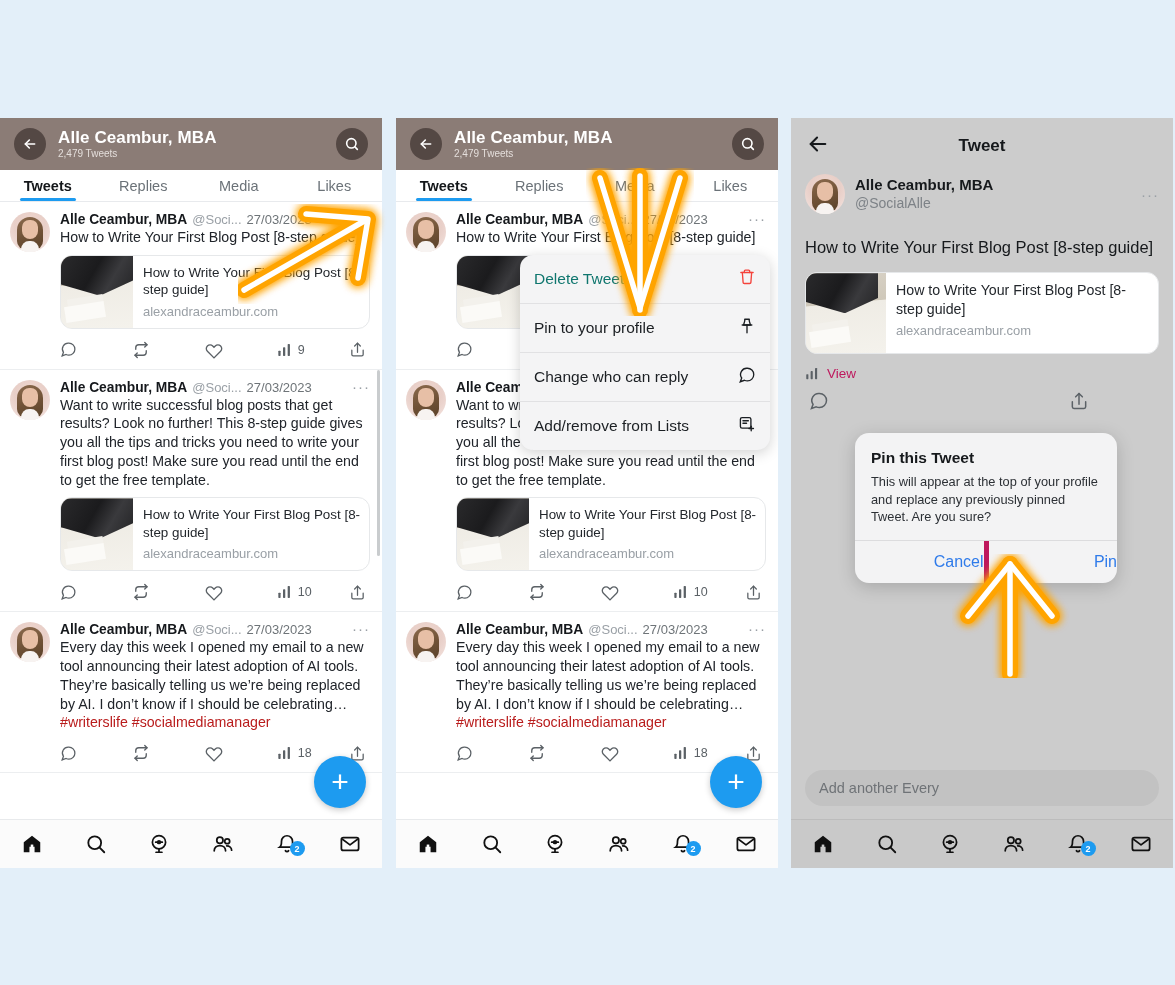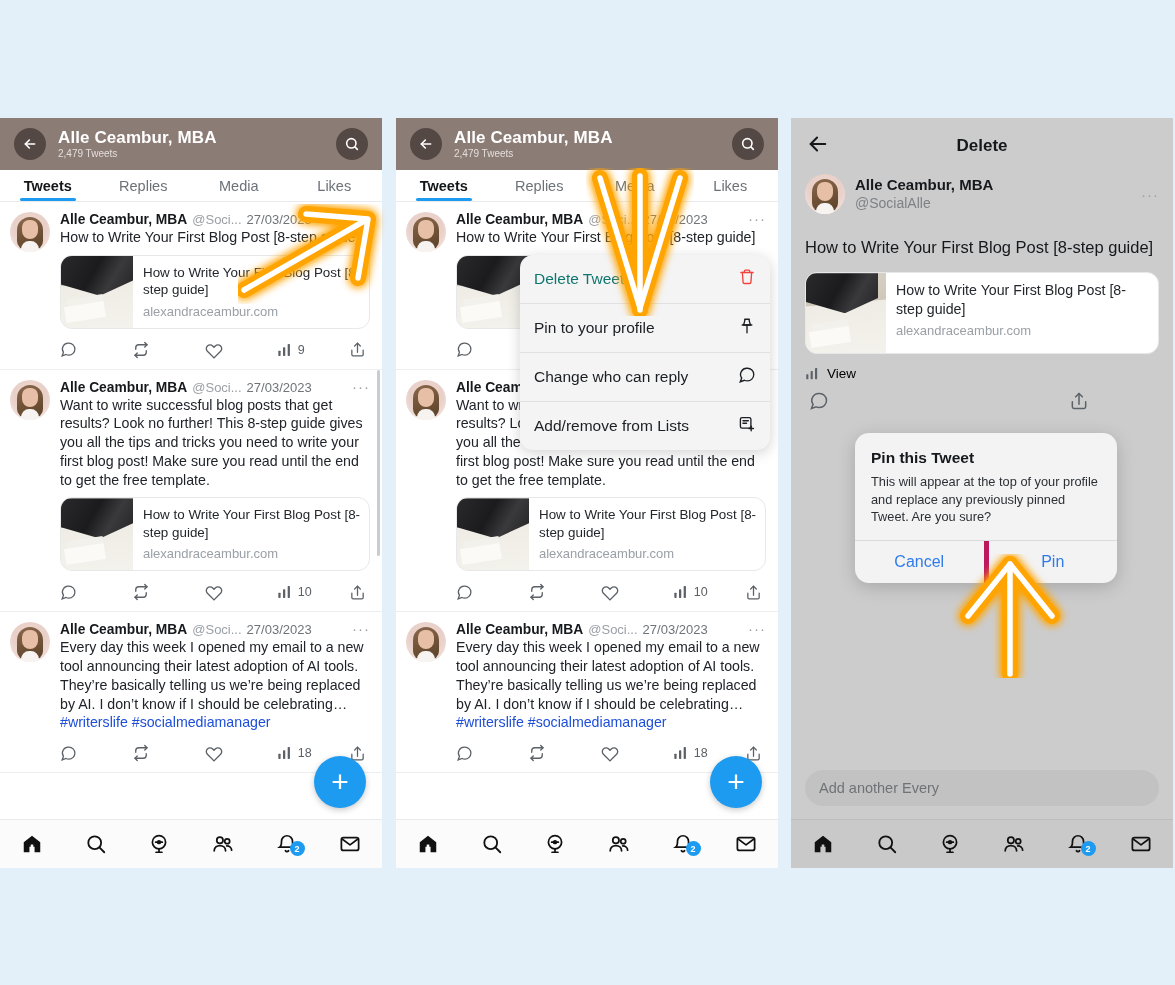--- a/index.html
+++ b/index.html
@@ -90,21 +90,21 @@
     font-size: 13.5px; white-space: nowrap;
   }
   .tw-name { font-weight: bold; color: #15181c; font-size: 13.8px; }
   .tw-handle { color: #9aa0a6; font-size: 13px; }
   .tw-date { color: #6e7478; font-size: 13px; }
   .tw-more { margin-left: auto; color: #9aa0a6; font-size: 15px; letter-spacing: 1px; line-height: 6px; }
   .tw-text {
     font-size: 14.2px; color: #20242a; line-height: 1.32; margin-top: 1px;
     word-wrap: break-word;
   }
-  .tw-text .hash { color: #1d4ed8; }
+  .tw-text .hash { color: #b91c1c; }
 
   
   .linkcard {
     display: flex; gap: 10px; margin-top: 8px;
     border: 1px solid #e6e8ea; border-radius: 12px; overflow: hidden;
     background: #fff;
   }
   .lc-img {
     width: 72px; height: 72px; flex: 0 0 auto;
     background:
@@ -195,21 +195,21 @@
   .du-handle { font-size: 14px; color: #7d8287; line-height: 1.3; }
   .du-more { margin-left: auto; color: #9aa0a6; font-size: 15px; letter-spacing: 1px; }
   .detail-text { font-size: 16.5px; color: #16191c; padding: 22px 14px 0; line-height: 1.35; }
   .detail-card { margin: 14px 14px 0; }
   .detail-card .lc-img { width: 80px; height: 80px; }
   .detail-card .lc-title { font-size: 14.2px; }
   .detail-meta { font-size: 13.5px; color: #6e7378; padding: 14px 14px 0; }
   .detail-meta b { color: #16191c; }
   .detail-views {
     display: flex; align-items: center; gap: 7px;
-    padding: 12px 14px 0; font-size: 13.5px; color: #000000;
+    padding: 12px 14px 0; font-size: 13.5px; color: #be185d;
   }
   .detail-actions {
     display: flex; align-items: center; padding: 10px 18px 0;
   }
   .detail-actions .act { flex: 1 1 0; }
   .compose {
     position: absolute; left: 14px; right: 14px; bottom: 62px;
     height: 36px; border-radius: 18px; background: #c2c2c2;
     display: flex; align-items: center; padding: 0 14px;
     font-size: 14.5px; color: #6f7377;
@@ -221,21 +221,21 @@
     position: absolute; left: 64px; top: 315px;
     width: 262px; background: #f3f3f4; border-radius: 14px;
     box-shadow: 0 4px 18px rgba(0,0,0,.18);
     overflow: hidden;
   }
   .alert-body { padding: 16px 16px 14px; text-align: left; }
   .alert-title { font-size: 15.5px; font-weight: bold; color: #16191c; margin-bottom: 6px; }
   .alert-msg { font-size: 12.8px; color: #2c3035; line-height: 1.38; }
   .alert-btns { display: flex; border-top: 1px solid #dcdcde; }
   .alert-btn {
-    flex: 1 1 0; text-align: center; padding: 12px 0;
+    flex: 1 1 0; text-align: right; padding: 12px 0;
     font-size: 16px; color: #2f7bea;
   }
   .alert-btn + .alert-btn { border-left: 5px solid #be185d; }
 
   
   .arrow { position: absolute; pointer-events: none; }
   #arrow-left   { left: 238px; top: 204px;  width: 152px; height: 100px; }
   #arrow-middle { left: 586px; top: 168px;  width: 108px; height: 148px; }
   #arrow-right  { left: 952px; top: 554px;  width: 120px; height: 124px; }
 </style>
@@ -731,21 +731,21 @@
     </div>
   </div>
 
   <div class="panel" id="panel-right">
 
     <div class="detail-header">
       <span><svg width="22" height="22" viewBox="0 0 24 24" fill="none" stroke="#16191c" stroke-width="2.2" stroke-linecap="round" stroke-linejoin="round">
             <path d="M20 12H4"></path>
             <path d="M11 19l-7-7 7-7"></path>
           </svg></span>
-      <span class="detail-title">Delete</span>
+      <span class="detail-title">Tweet</span>
     </div>
 
     <div class="detail-user">
       <div class="avatar"></div>
       <div>
         <div class="du-name">Alle Ceambur, MBA</div>
         <div class="du-handle">@SocialAlle</div>
       </div>
       <div class="du-more">···</div>
     </div>

